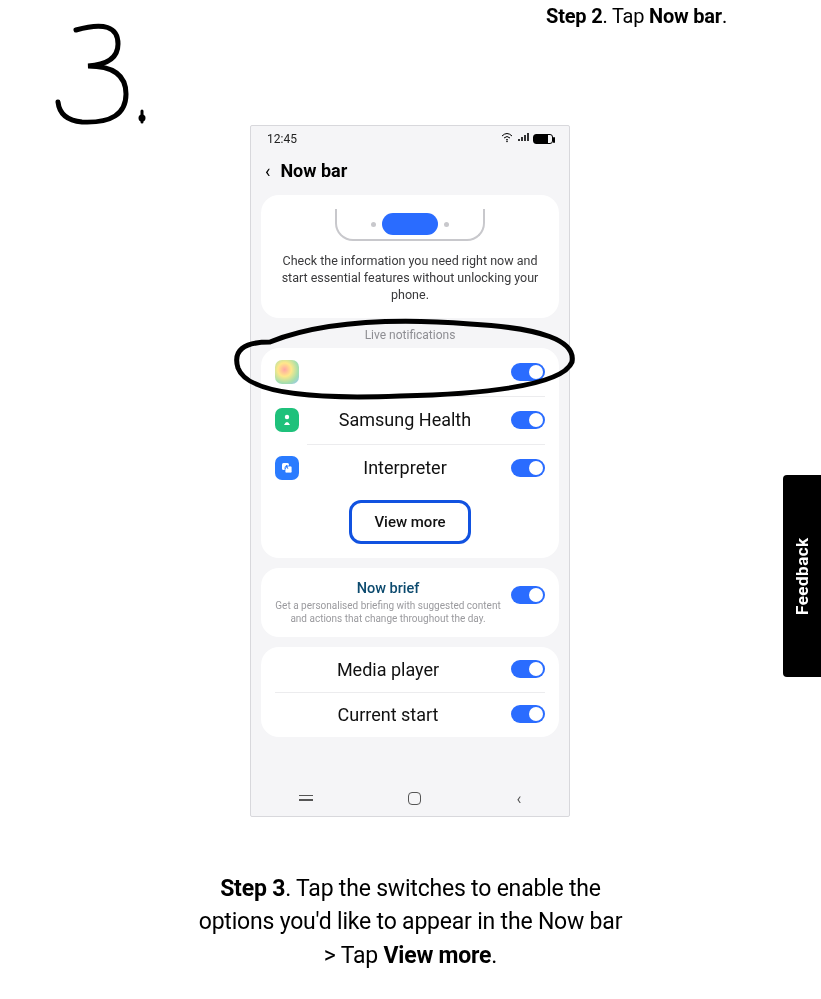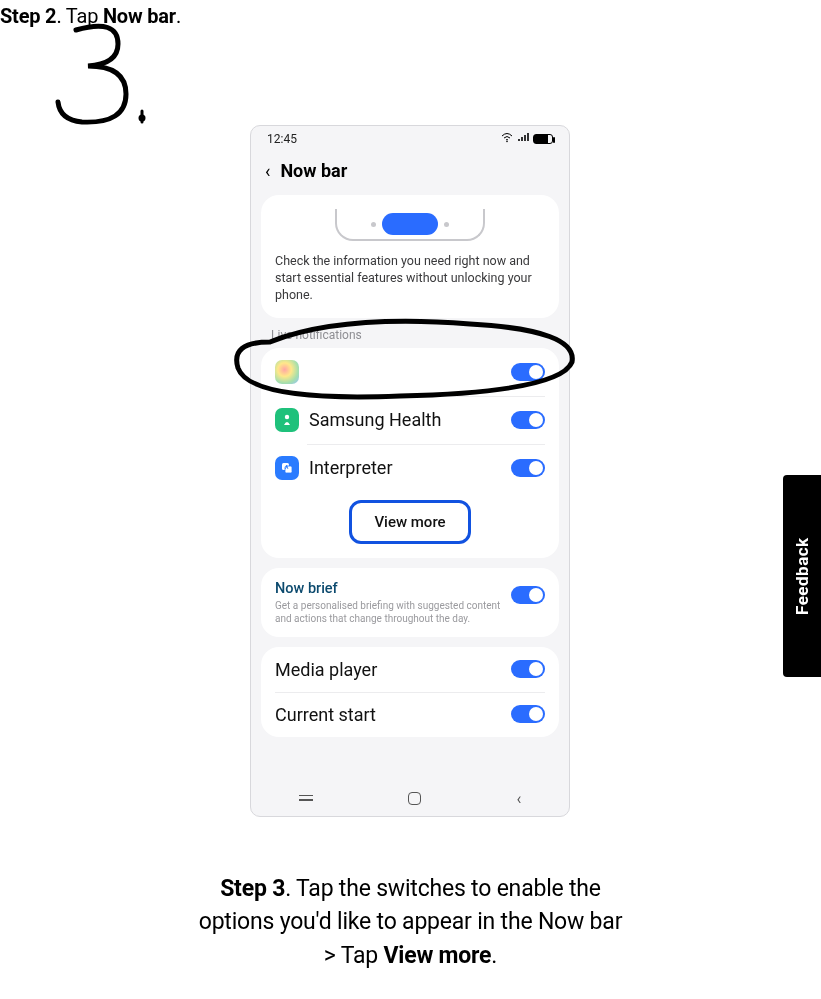--- a/index.html
+++ b/index.html
@@ -1,32 +1,32 @@
 <!DOCTYPE html>
 <html><head>
 <meta charset="utf-8">
 <style>
   * { box-sizing: border-box; margin: 0; padding: 0; }
   html, body { width: 821px; height: 999px; background: #ffffff; font-family: -apple-system, BlinkMacSystemFont, "Segoe UI", Roboto, Arial, sans-serif; color: #000; position: relative; overflow: hidden; }
 
   .page { width: 821px; height: 999px; position: relative; }
 
   
-  .step2 { position: absolute; top: 4px; left: 0; width: 727px; text-align: left; font-size: 20px; font-weight: 400; letter-spacing: -0.2px; }
+  .step2 { position: absolute; top: 4px; left: 0; width: 727px; text-align: right; font-size: 20px; font-weight: 400; letter-spacing: -0.2px; }
   .step2 .bold { font-weight: 700; }
 
   
   .step3 { position: absolute; top: 872px; left: 0; width: 821px; text-align: center; font-size: 23px; line-height: 1.45; font-weight: 400; letter-spacing: -0.2px; }
   .step3 .bold { font-weight: 700; }
 
   
   .hand3 { position: absolute; top: 20px; left: 46px; width: 110px; height: 120px; }
 
   
-  .phone { position: absolute; top: 125px; left: 250px; width: 320px; height: 692px; background: #f5f5f7; border: 1px solid #d8d8dc; border-radius: 10px; overflow: hidden; }
+  .phone { position: absolute; top: 125px; left: 250px; width: 320px; height: 692px; background: #f5f5f7; border: 1px solid #d8d8dc; border-radius: 2px; overflow: hidden; text-align: center; }
 
   .status-bar { display: flex; justify-content: space-between; align-items: center; padding: 6px 16px 4px; font-size: 12px; color: #222; }
   .status-right { display: flex; align-items: center; gap: 4px; }
   .status-icon { display: inline-block; }
   .battery { width: 20px; height: 10px; border: 1px solid #000; border-radius: 3px; position: relative; background: linear-gradient(to right, #000 80%, transparent 80%); }
   .battery::after { content: ""; position: absolute; right: -3px; top: 2px; width: 2px; height: 6px; background: #000; border-radius: 1px; }
 
   .header { display: flex; align-items: center; gap: 10px; padding: 10px 14px 14px; }
   .back-chevron { font-size: 18px; line-height: 1; }
   .header-title { font-size: 18px; font-weight: 700; }

